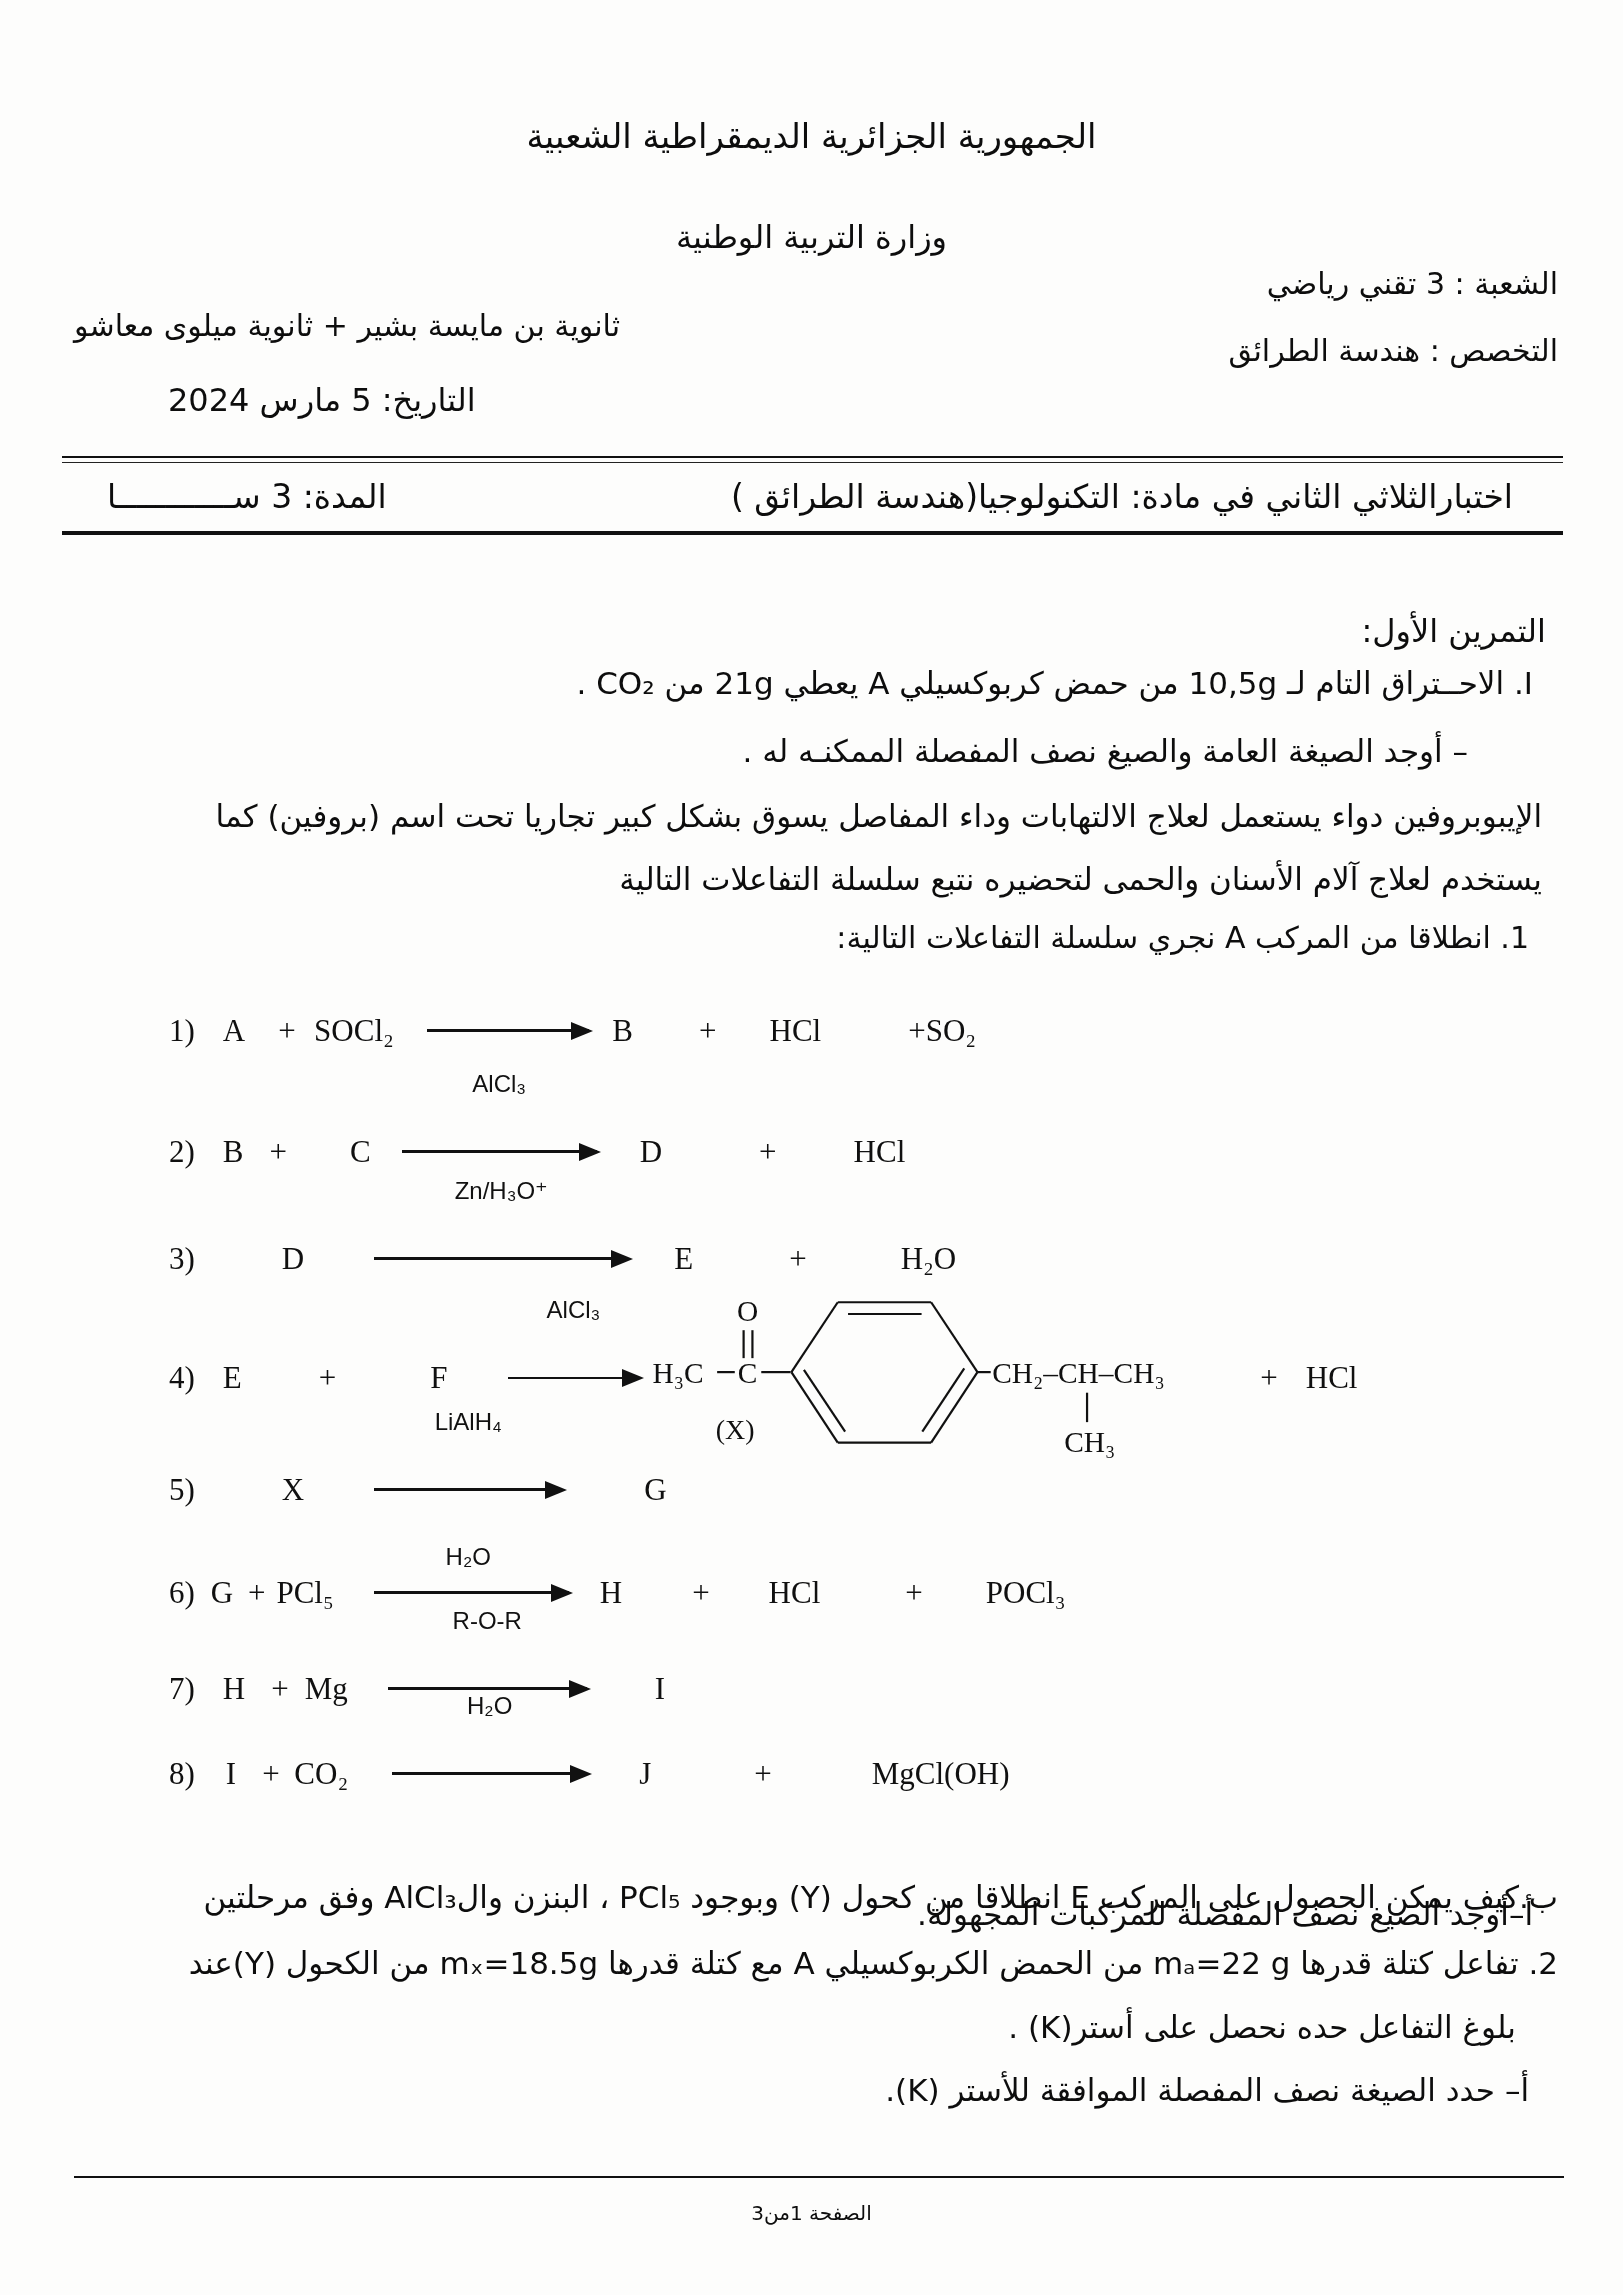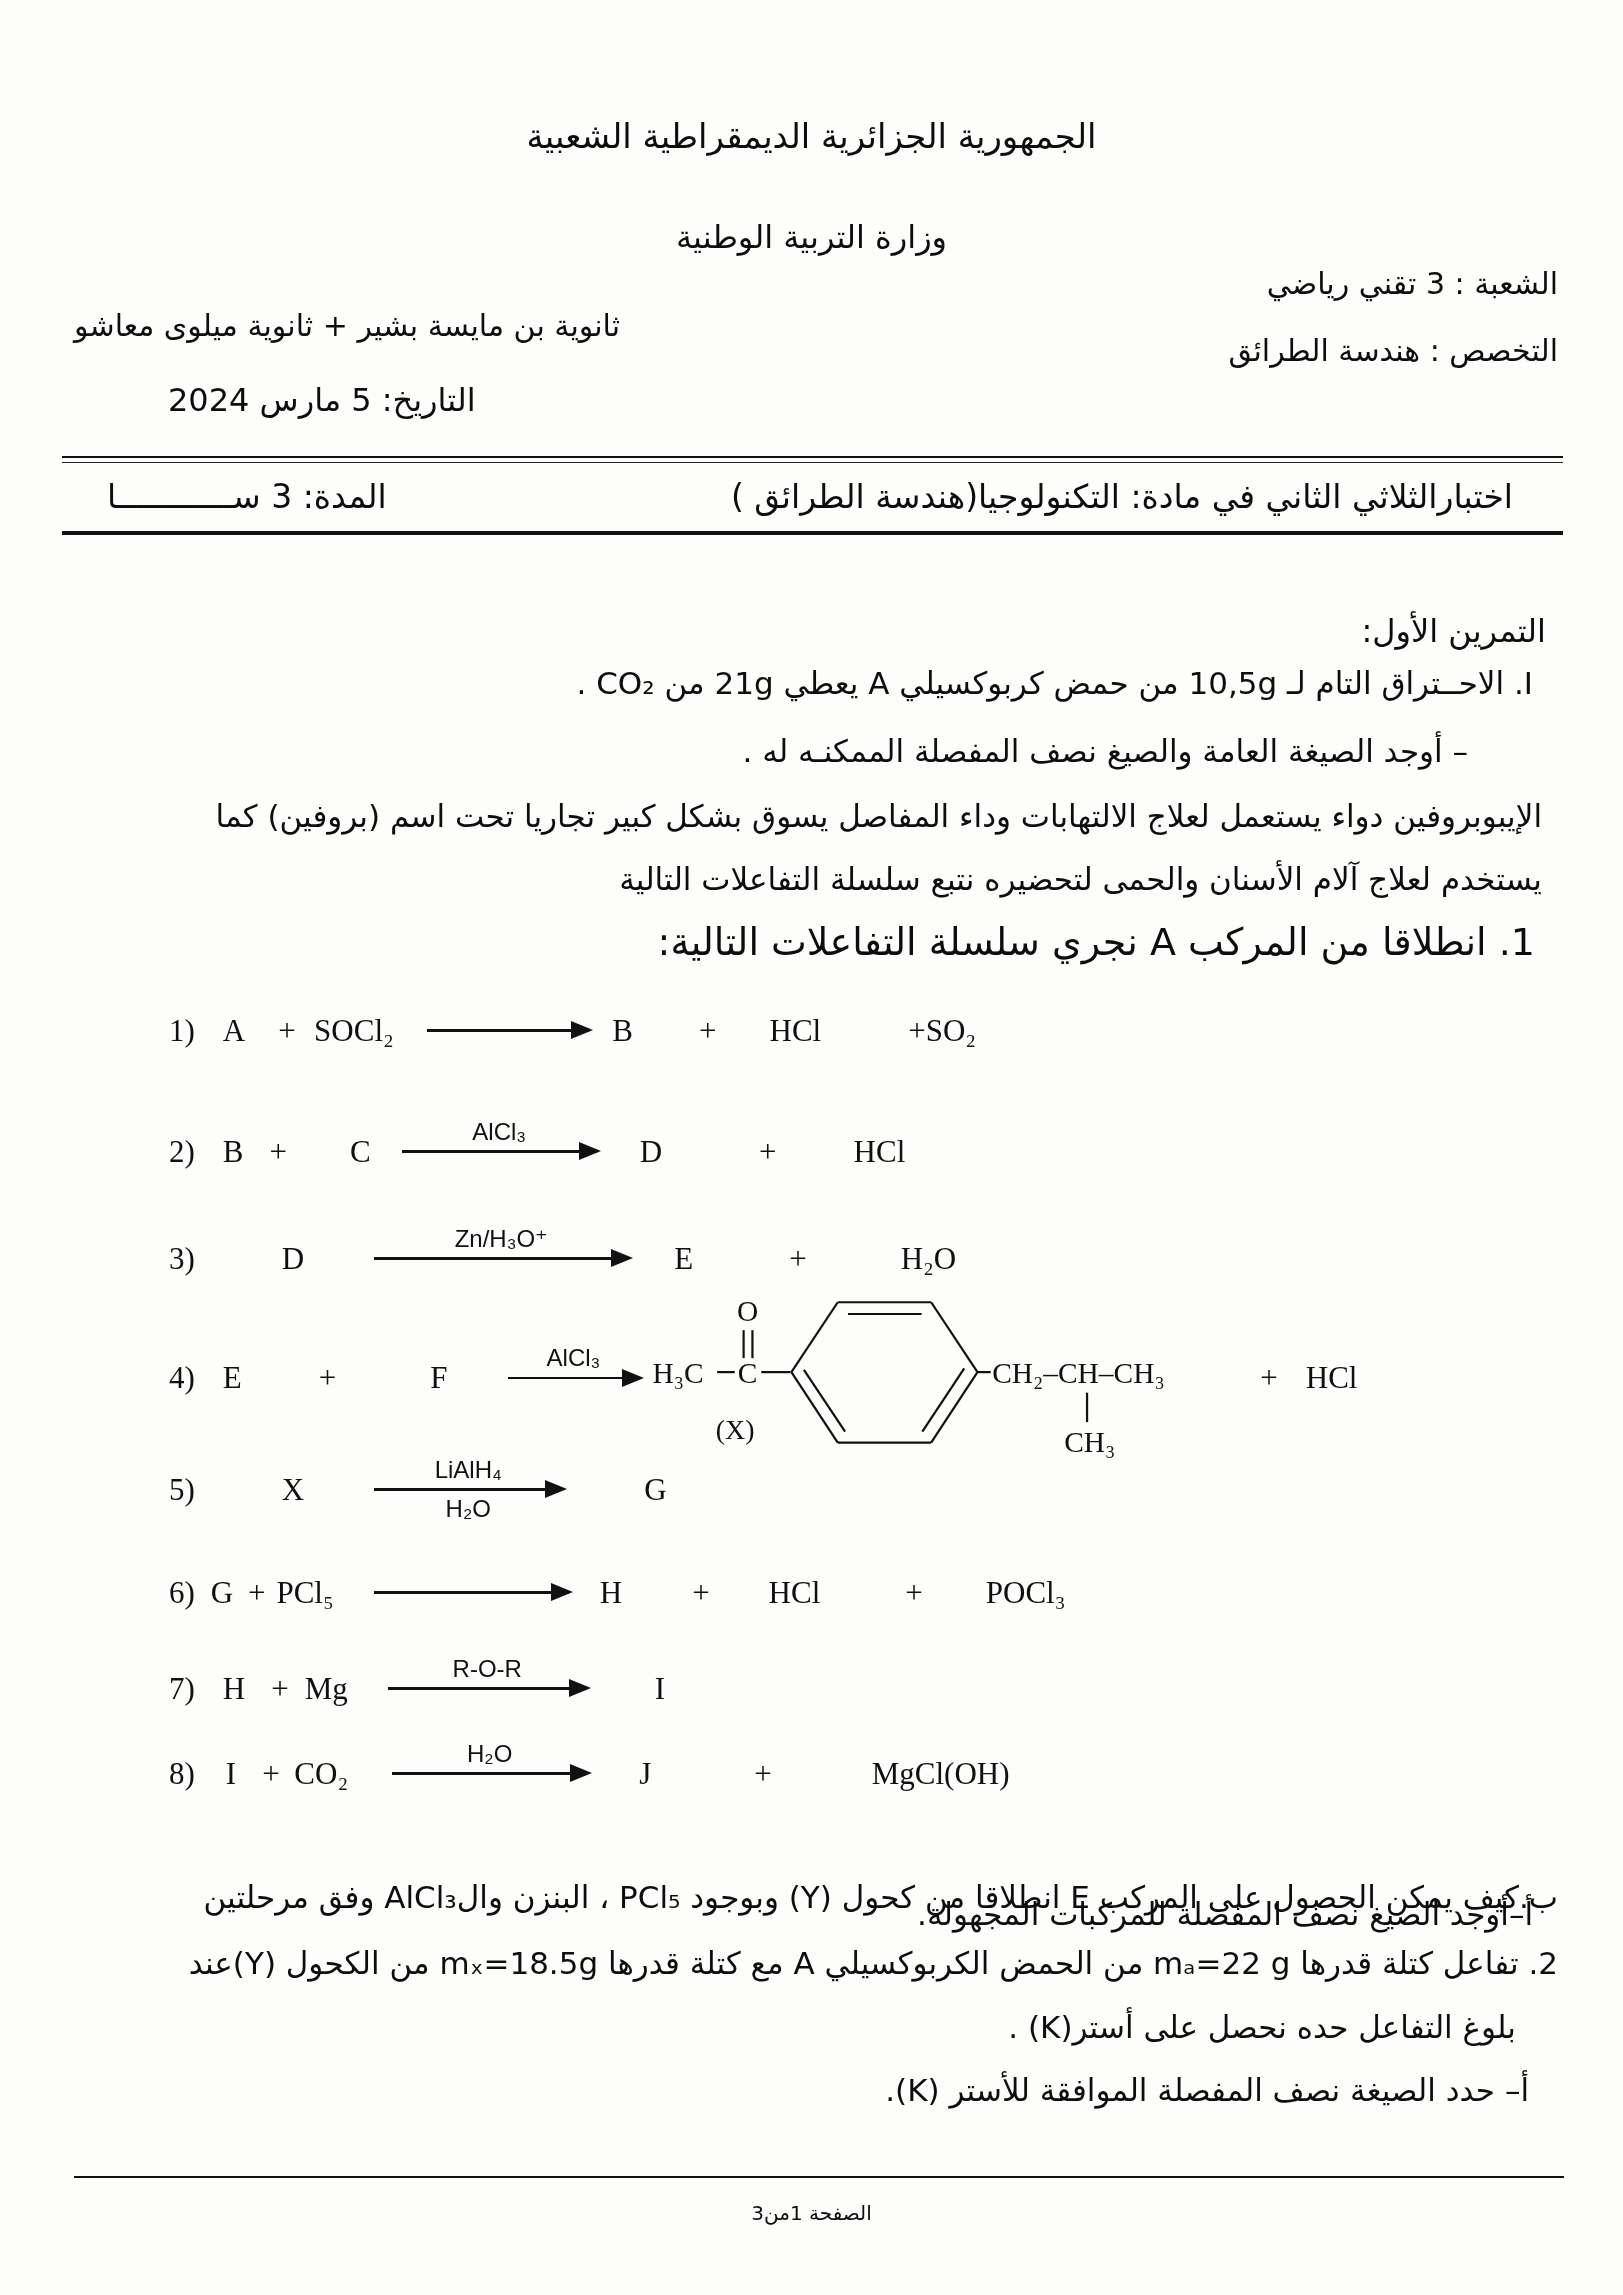--- a/index.html
+++ b/index.html
@@ -33,20 +33,21 @@
     left:169px;
     height:103px;
     display:flex;
     align-items:center;
   }
   .rxn-tall{height:184px;}
   .arrow-wrap{
     display:inline-flex;
     flex-direction:column;
     align-items:center;
+    gap:48px;
   }
   .arrow-label{
     font-family:"Liberation Sans","DejaVu Sans",sans-serif;
     font-size:24px;
     color:#111;
     min-height:34px;
     display:flex;
     align-items:flex-end;
     padding-bottom:4.4px;
   }
@@ -97,21 +98,21 @@
   <div class="dbl-rule" style="top:456px;left:62px;width:1501px;"></div>
   <div class="ar abs" style="top:477px;right:110px;font-size:33px;">اختبارالثلاثي الثاني في مادة: التكنولوجيا(هندسة الطرائق )</div>
   <div class="ar abs" style="top:477px;left:107px;font-size:33px;">المدة: 3 ســــــــــــا</div>
   <div class="rule rule-thick" style="top:531px;left:62px;width:1501px;"></div>
 
   <div class="ar abs" style="top:612px;right:77px;font-size:32px;">التمرين الأول:</div>
   <div class="ar abs" style="top:665px;right:90px;font-size:31px;">I. الاحــتراق التام لـ 10,5g من حمض كربوكسيلي A يعطي 21g من CO₂ .</div>
   <div class="ar abs" style="top:733px;right:155px;font-size:31px;">– أوجد الصيغة العامة والصيغ نصف المفصلة الممكنـه له .</div>
   <div class="ar abs" style="top:798px;right:81px;font-size:31px;">الإيبوبروفين دواء يستعمل لعلاج الالتهابات وداء المفاصل يسوق بشكل كبير تجاريا تحت اسم (بروفين) كما</div>
   <div class="ar abs" style="top:861px;right:81px;font-size:31px;">يستخدم لعلاج آلام الأسنان والحمى لتحضيره نتبع سلسلة التفاعلات التالية</div>
-  <div class="ar abs" style="top:920px;right:88px;font-size:38px;text-align:right;">1. انطلاقا من المركب A نجري سلسلة التفاعلات التالية:</div>
+  <div class="ar abs" style="top:920px;right:94px;font-size:30px;text-align:right;">1. انطلاقا من المركب A نجري سلسلة التفاعلات التالية:</div>
 
   <div class="rxn" style="top:979px;" dir="ltr">
     <span class="tok">1)</span>
     <span class="tok" style="margin-left:28px">A</span>
     <span class="tok" style="margin-left:33px">+</span>
     <span class="tok" style="margin-left:18.4px">SOCl₂</span>
     <span class="arrow-wrap" style="margin-left:33px">
       <span class="arrow-label"></span>
       <span class="shaft" style="width:162px"></span>
       <span class="arrow-label below"></span>

